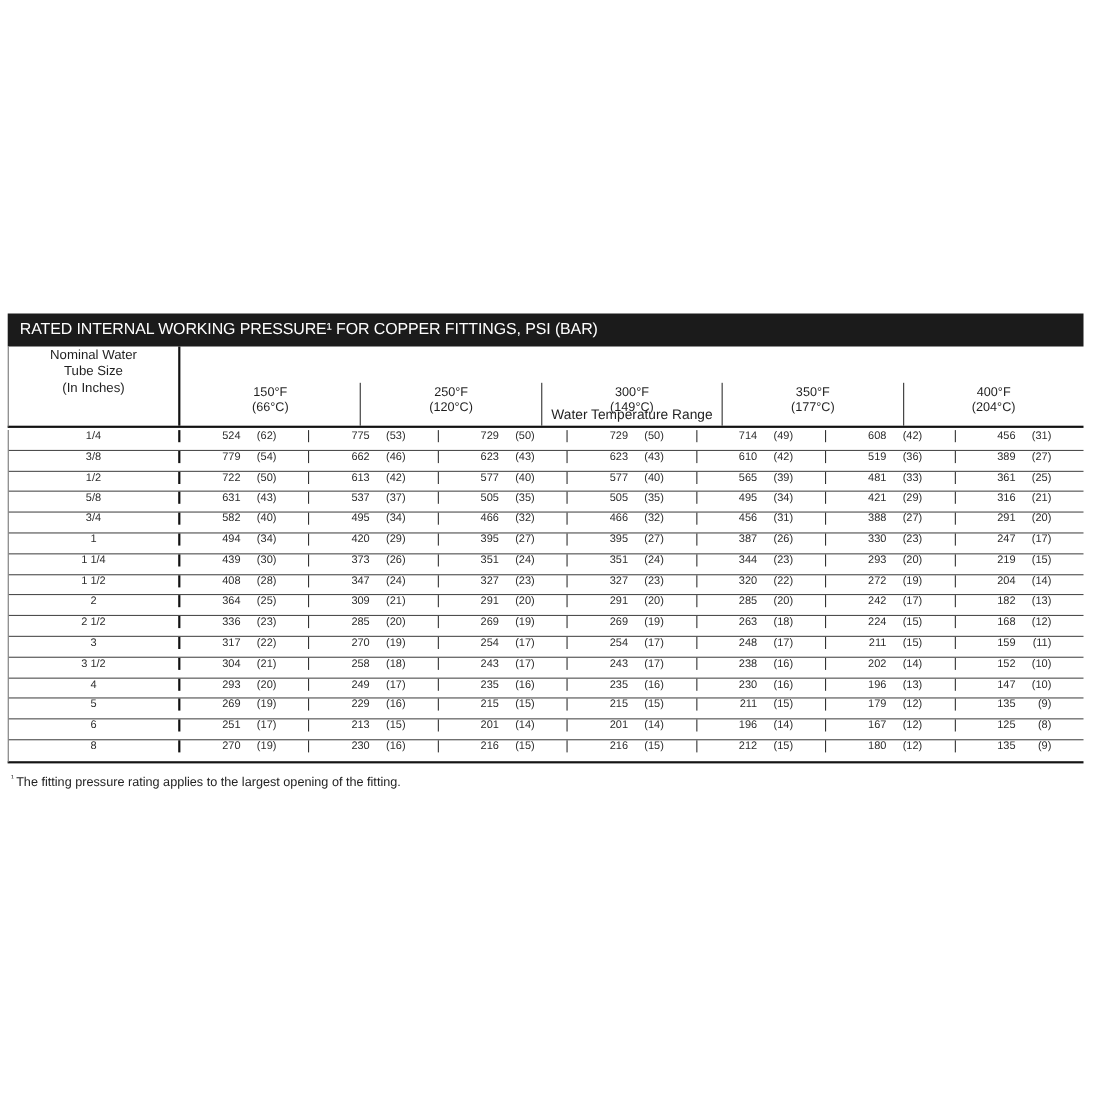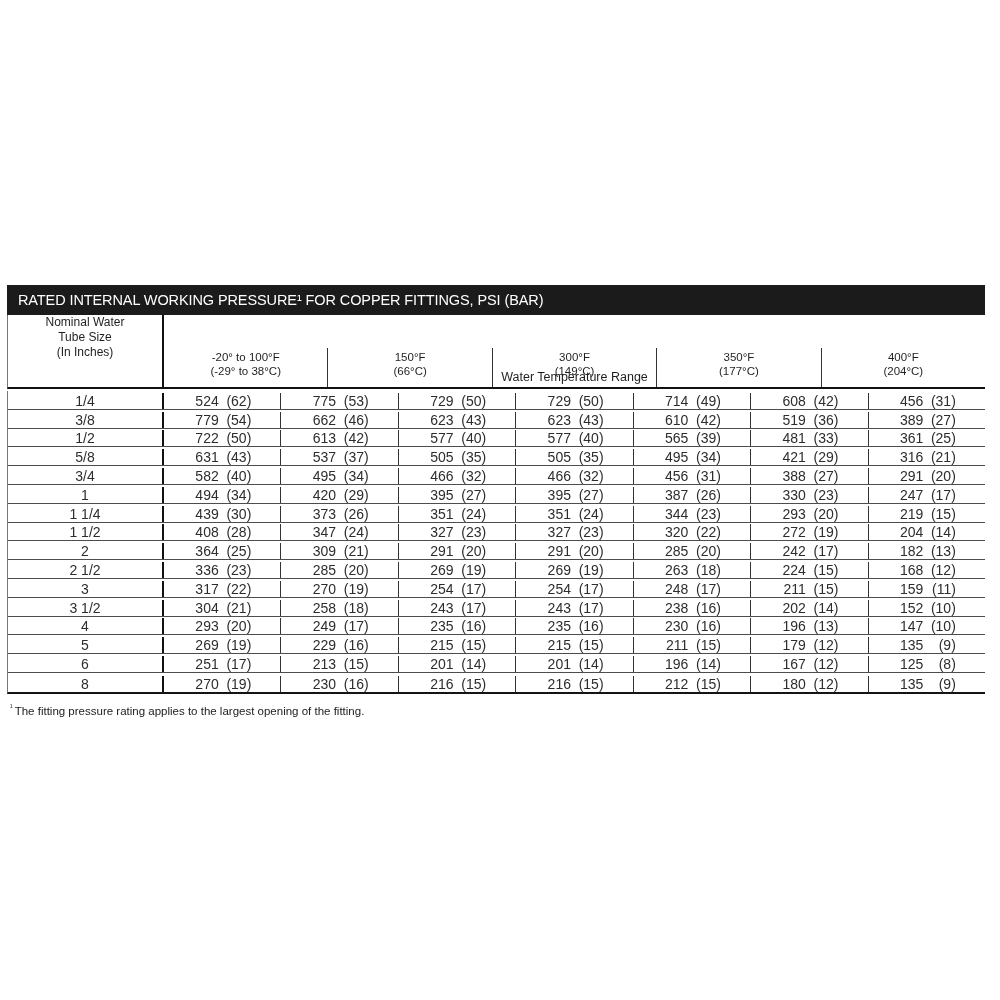--- a/index.html
+++ b/index.html
@@ -50,21 +50,21 @@
   
   .grid{
     position:absolute;left:7px;top:391px;width:978px;
     box-sizing:border-box;
     border-left:1px solid #777;
     border-bottom:2.5px solid #141414;
   }
   .row{
     display:flex;height:18.8px;box-sizing:border-box;
     border-bottom:1px solid #4d4d4d;
-    align-items:flex-end;font-size:14px;
+    align-items:flex-start;font-size:10px;
   }
   .row:last-child{border-bottom:none;}
   .cell-size{
     width:156px;box-sizing:border-box;border-right:2px solid #111;
     display:flex;align-items:center;justify-content:center;
     color:#2d2d2d;
   }
   .cell-val{
     flex:1;box-sizing:border-box;display:flex;align-items:center;
   }
@@ -92,26 +92,26 @@
   <div class="header">
     <div class="h-size">
       <div>Nominal Water</div>
       <div>Tube Size</div>
       <div>(In Inches)</div>
     </div>
     <div class="h-temps">
       <div class="h-group">Water Temperature Range</div>
       <div class="h-cols">
         <div class="h-col">
-          <div>-20° to 100°F</div>
-          <div>(-29° to 38°C)</div>
-        </div>
-        <div class="h-col">
           <div>150°F</div>
           <div>(66°C)</div>
+        </div>
+        <div class="h-col">
+          <div>250°F</div>
+          <div>(120°C)</div>
         </div>
         <div class="h-col">
           <div>300°F</div>
           <div>(149°C)</div>
         </div>
         <div class="h-col">
           <div>350°F</div>
           <div>(177°C)</div>
         </div>
         <div class="h-col">

